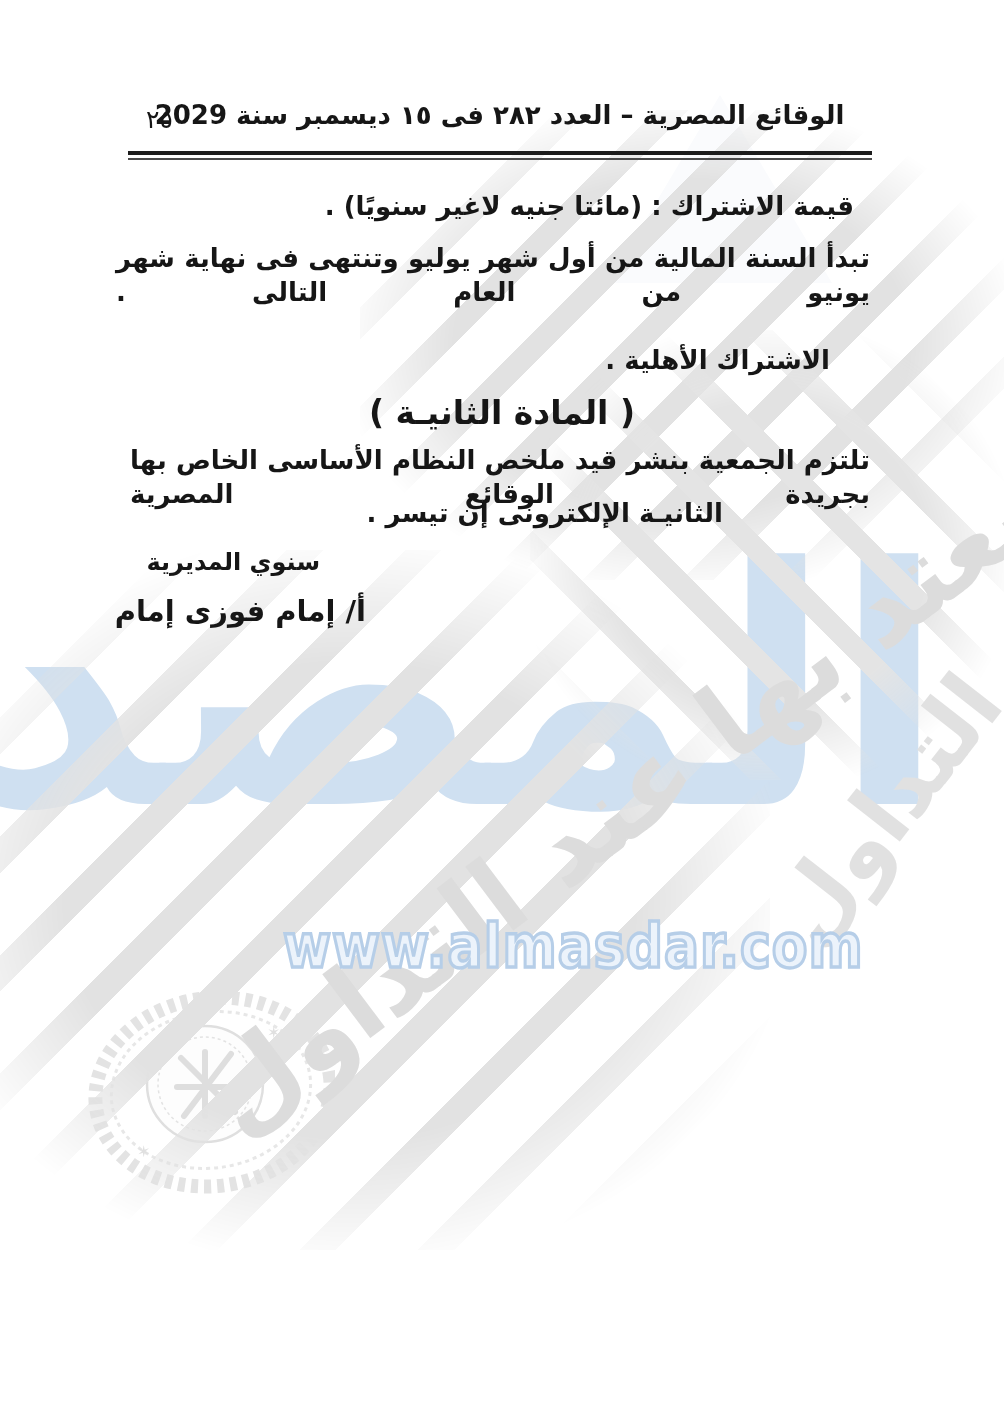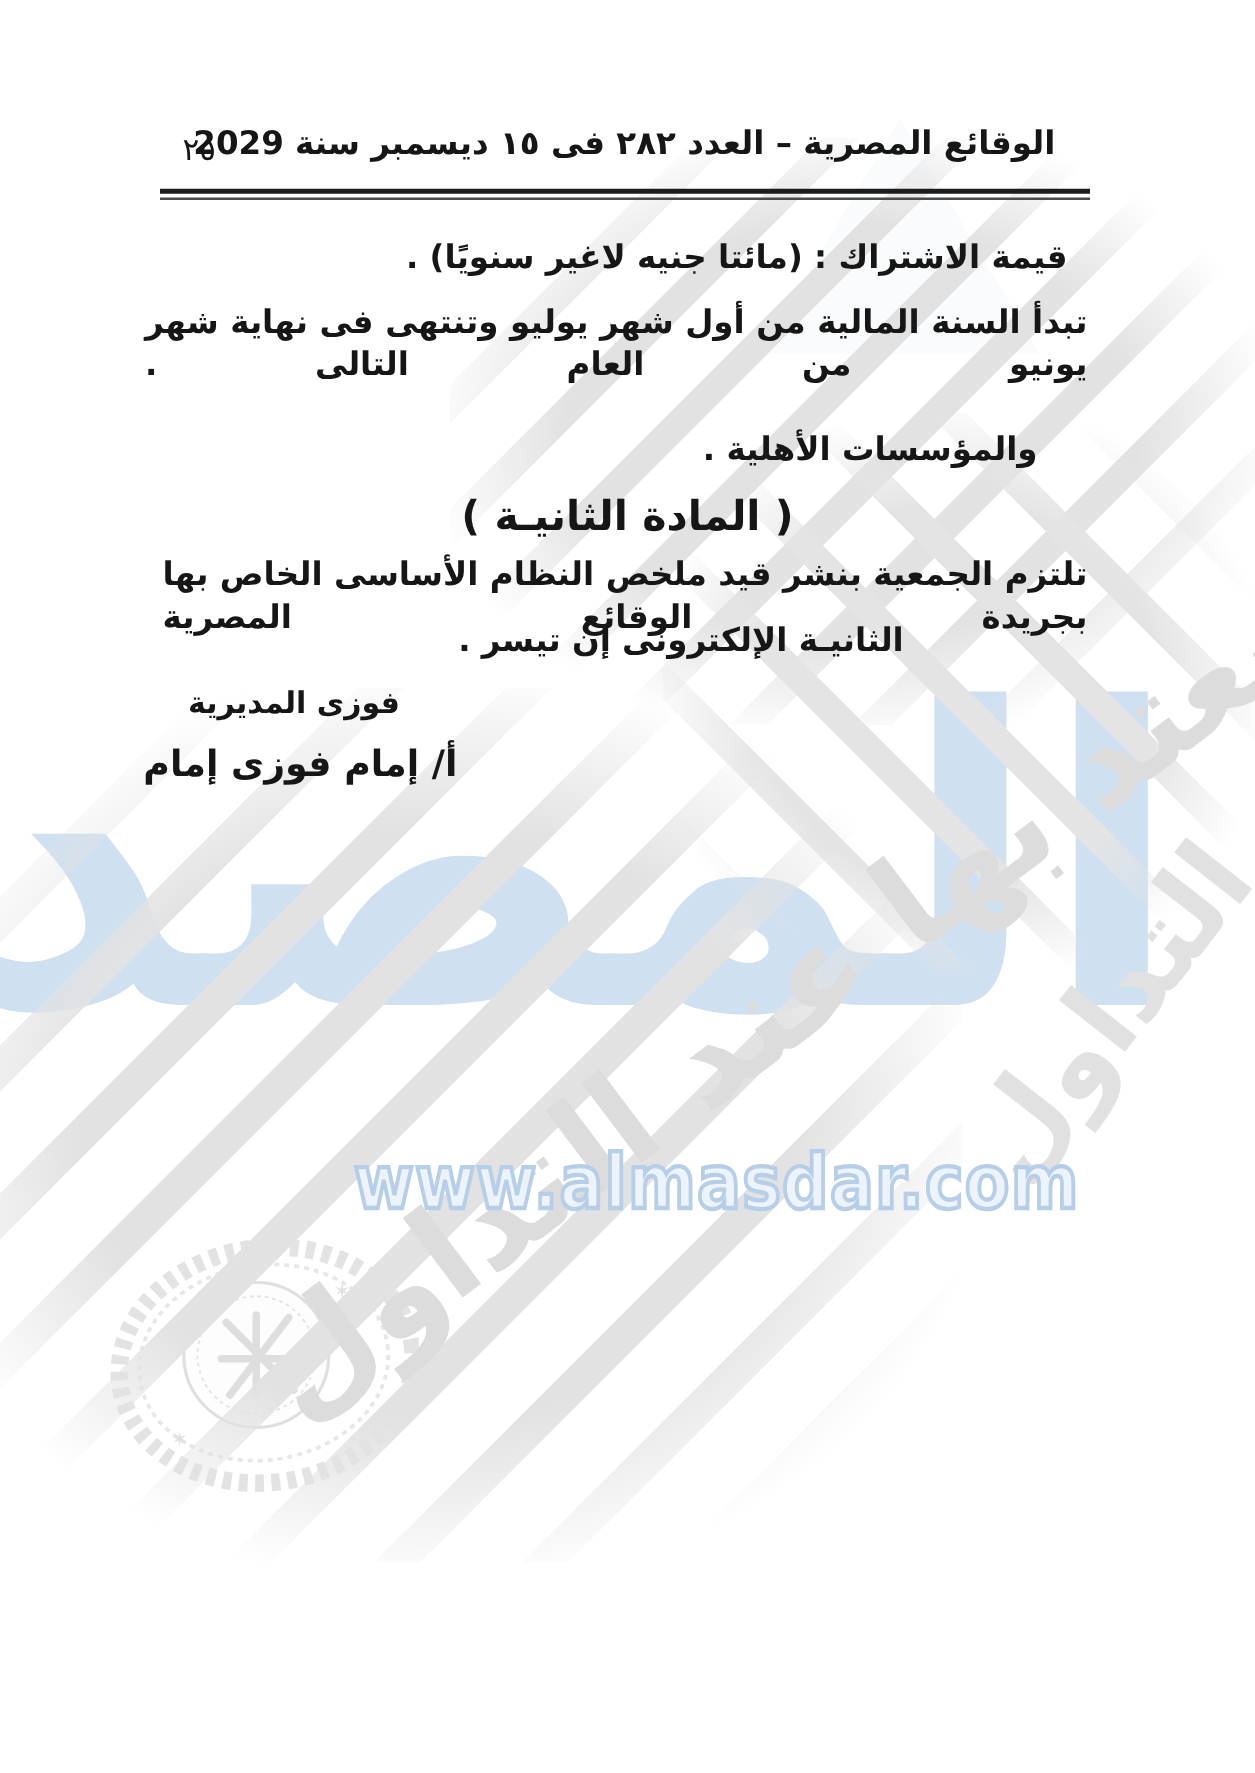--- a/index.html
+++ b/index.html
@@ -109,21 +109,21 @@
 
   <div class="abs wm-url">www.almasdar.com</div>
 
   <div class="abs txt ar header-title">الوقائع المصرية – العدد ٢٨٢ فى ١٥ ديسمبر سنة 2029</div>
   <div class="abs txt ar page-number">٢٥</div>
   <div class="abs rule-thick"></div>
   <div class="abs rule-thin"></div>
 
   <div class="abs txt ar body-line l1">قيمة الاشتراك : (مائتا جنيه لاغير سنويًا) .</div>
   <div class="abs txt ar body-line just l2">تبدأ السنة المالية من أول شهر يوليو وتنتهى فى نهاية شهر يونيو من العام التالى .</div>
-  <div class="abs txt ar body-line l4">والمؤسسات الأهلية .</div>
+  <div class="abs txt ar body-line l4">الاشتراك الأهلية .</div>
   <div class="abs txt ar article-heading">( المادة الثانيـة )</div>
   <div class="abs txt ar body-line just l5">تلتزم الجمعية بنشر قيد ملخص النظام الأساسى الخاص بها بجريدة الوقائع المصرية</div>
   <div class="abs txt ar body-line l6">الثانيـة الإلكترونى إن تيسر .</div>
 
-  <div class="abs txt ar sig-title">فوزى المديرية</div>
+  <div class="abs txt ar sig-title">سنوي المديرية</div>
   <div class="abs txt ar sig-name">أ/ إمام فوزى إمام</div>
 
 </div>
 
 </body></html>

